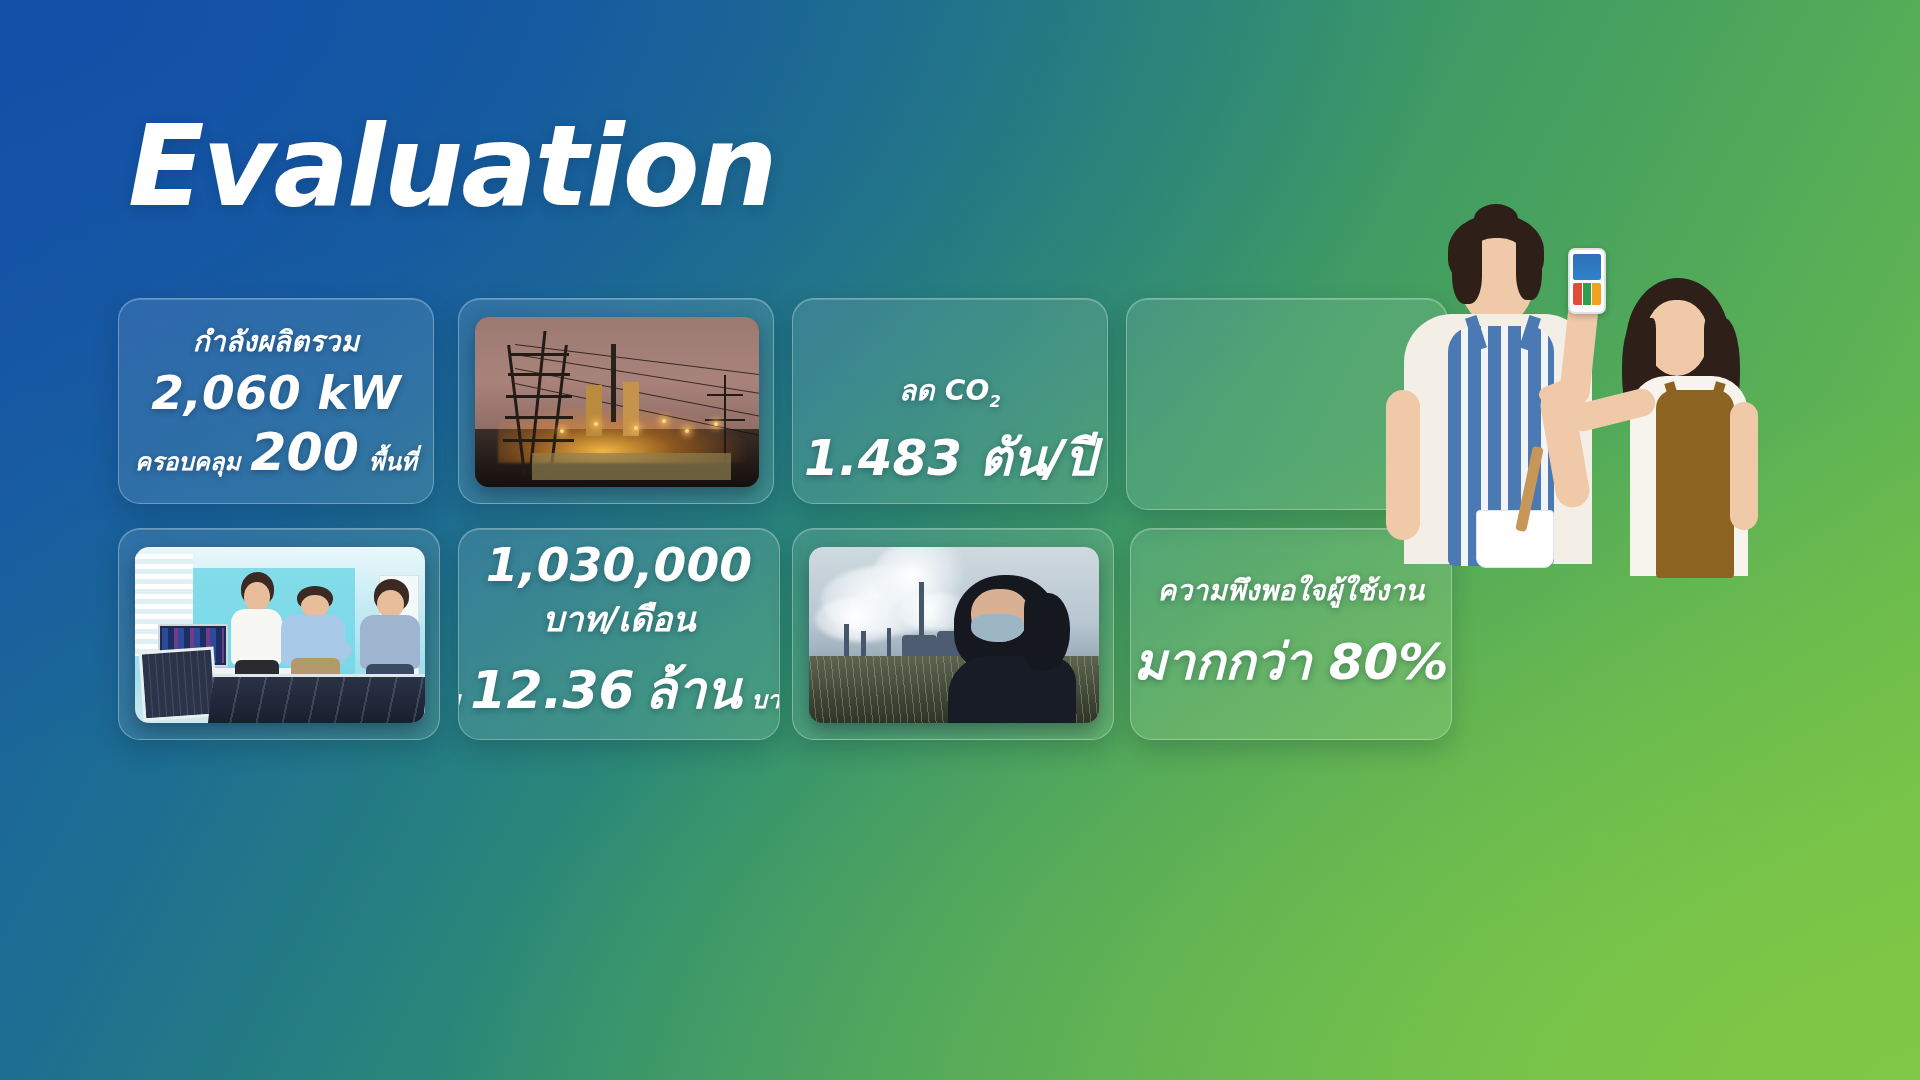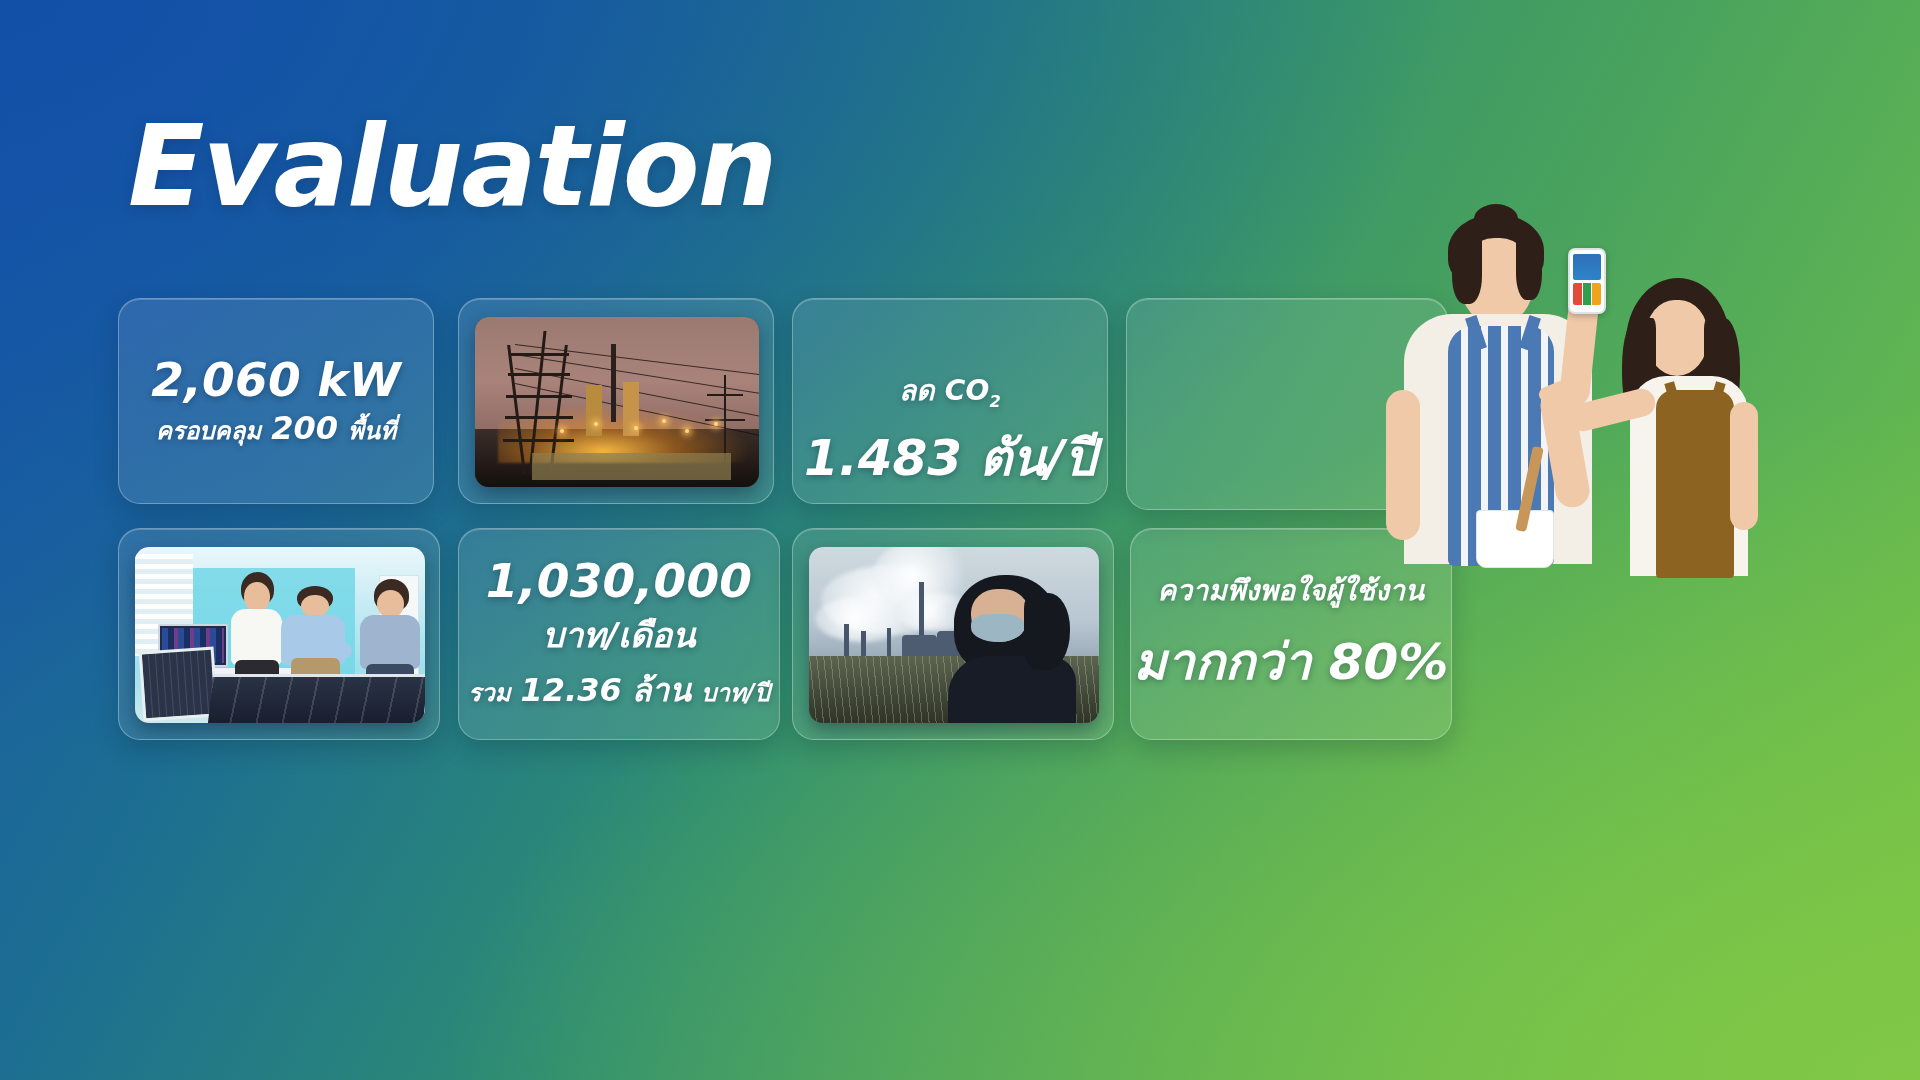--- a/index.html
+++ b/index.html
@@ -39,21 +39,21 @@
     display:flex; align-items:center; justify-content:center;
     overflow:hidden;
   }
   .card.textcard{ flex-direction:column; }
   .statlines{ width:100%; text-align:center; color:#fff; padding:0 14px;
     text-shadow:0 2px 7px rgba(0,25,45,.33); }
 
   .ln{ display:flex; align-items:baseline; justify-content:center; gap:10px; white-space:nowrap; }
   .t-label{ font-size:28px; font-weight:700; letter-spacing:.2px; }
   .t-big  { font-size:47px; font-weight:700; letter-spacing:.2px; }
-  .t-big2 { font-size:32px; font-weight:700; }
+  .t-big2 { font-size:52px; font-weight:700; }
   .t-huge { font-size:50px; font-weight:700; }
   .t-med  { font-size:34px; font-weight:700; }
   .t-small{ font-size:24px; font-weight:700; }
   .t-sm2  { font-size:22px; font-weight:700; }
   sub{ font-size:.58em; }
 
   
   .photo{
     position:absolute; border-radius:14px; overflow:hidden;
     box-shadow:0 8px 20px rgba(0,20,40,.40);
@@ -146,20 +146,23 @@
 </head>
 <body>
 
 <div id="stage">
 
   <div id="title">Evaluation</div>
 
   <div class="card textcard" style="left:118px; top:298px; width:316px; height:206px;">
     <div class="statlines">
       <div class="ln" style="margin-bottom:2px;">
+        <span class="t-label">กำลังผลิตรวม</span>
+      </div>
+      <div class="ln" style="margin-bottom:2px;">
         <span class="t-big">2,060 kW</span>
       </div>
       <div class="ln" style="margin-bottom:1px;">
         <span class="t-small">ครอบคลุม</span>
         <span class="t-big2">200</span>
         <span class="t-small">พื้นที่</span>
       </div>
     </div>
   </div>
 

